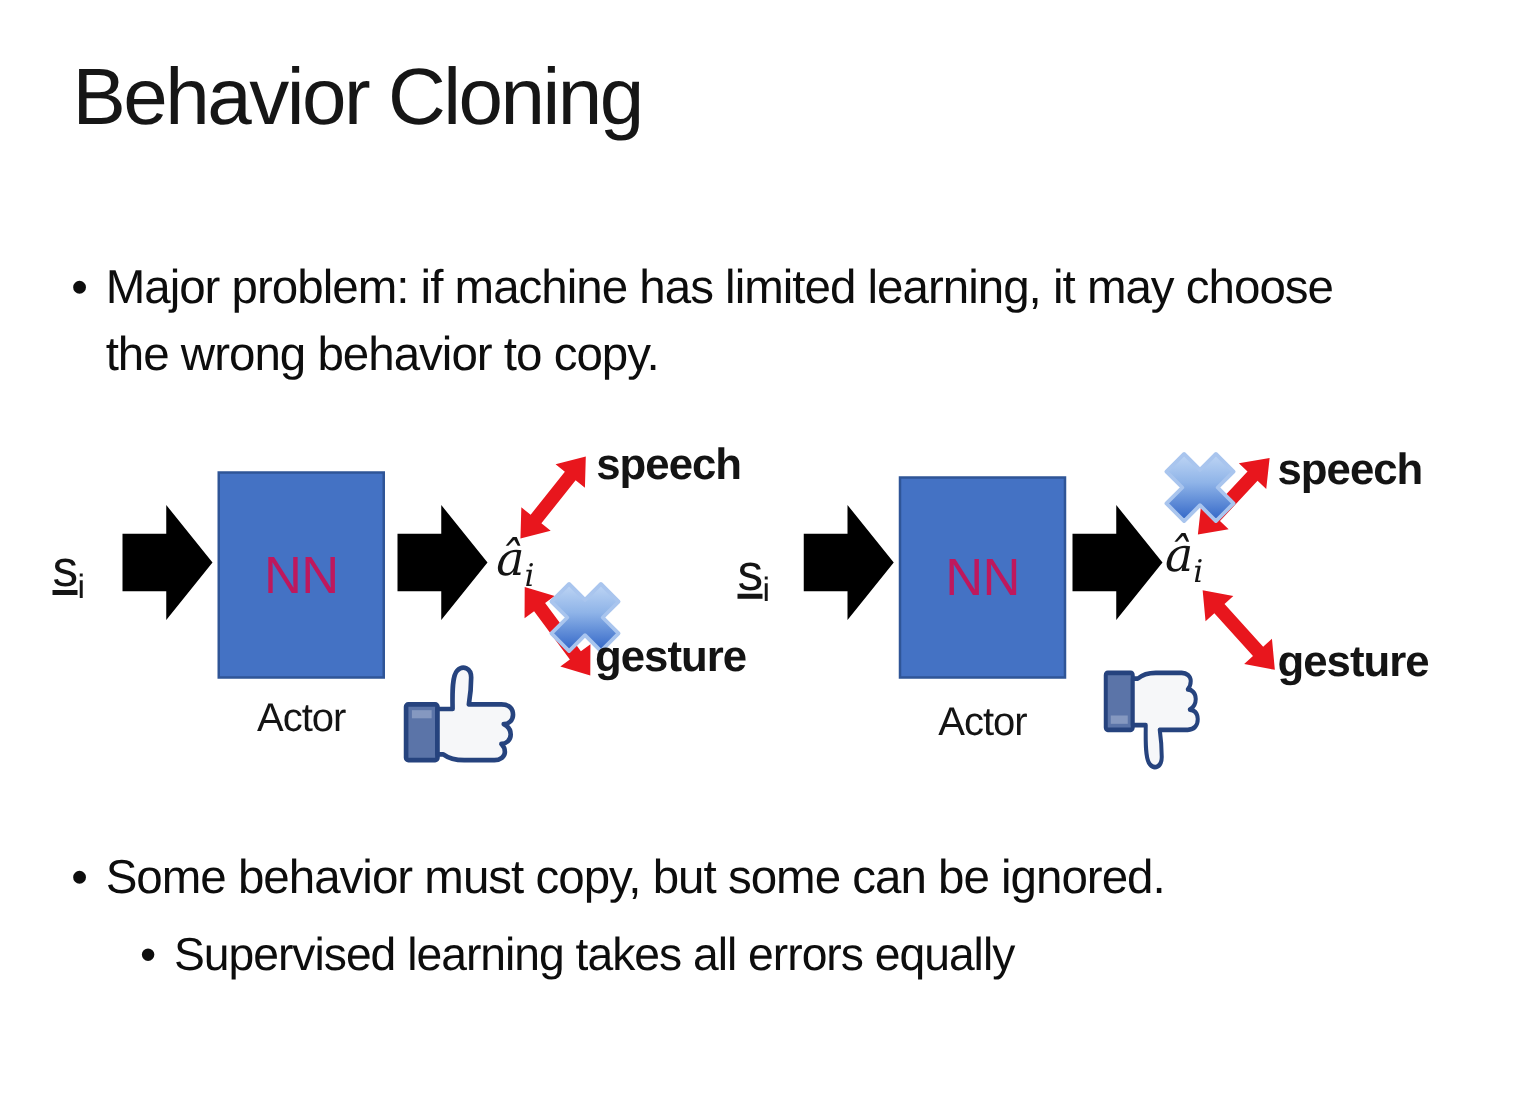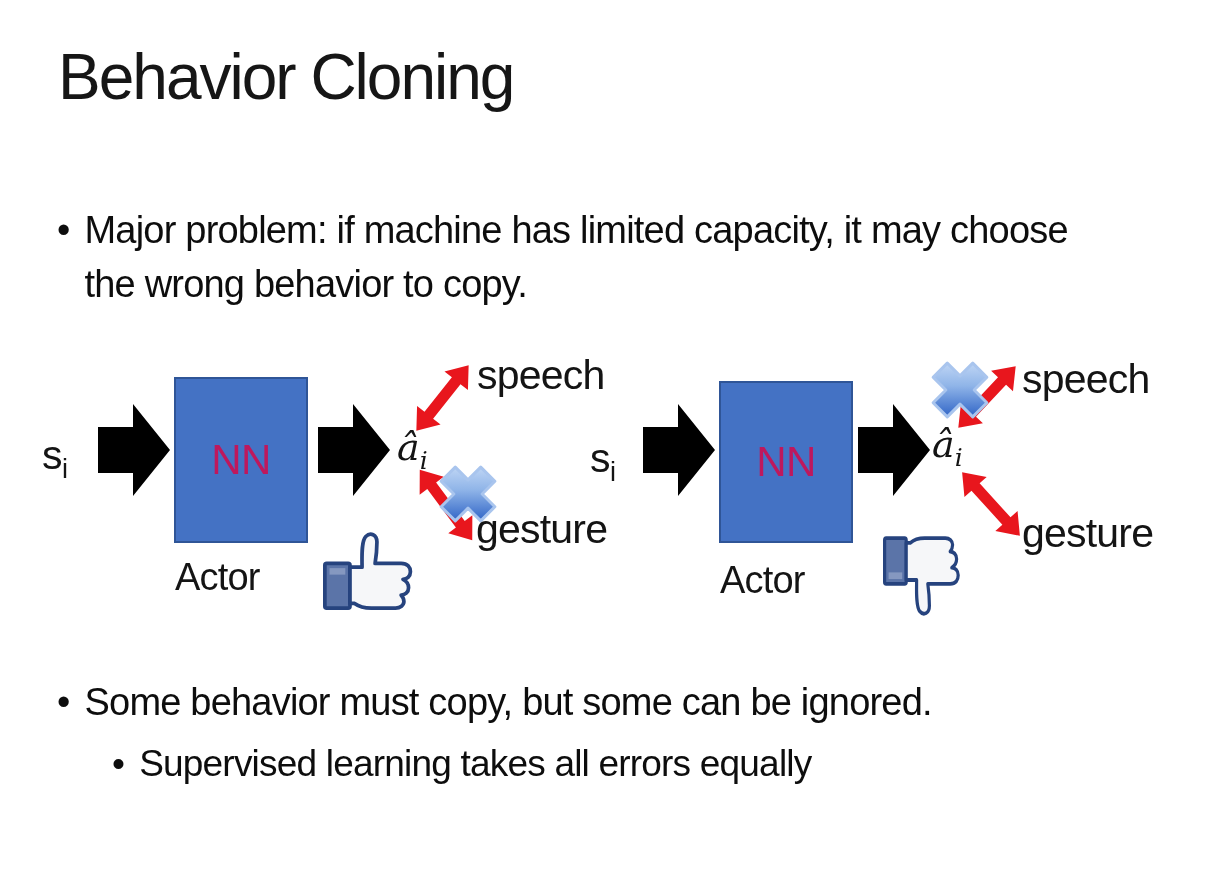--- a/index.html
+++ b/index.html
@@ -12,45 +12,45 @@
     font-size:64px;font-weight:400;letter-spacing:-2px;color:#161616;
   }
   .bullet{position:absolute;display:flex;font-size:38px;letter-spacing:-0.8px;line-height:1.42;color:#0d0d0d;}
   .bullet .dot{flex:0 0 auto;margin-right:15px;}
   .b1{left:57px;top:204px;width:1040px;}
   .b2{left:57px;top:676px;width:1100px;}
   .b3{left:112px;top:738px;width:1000px;font-size:37px;}
   .diagram{position:absolute;left:0;top:340px;width:1210px;height:300px;}
   .diagram svg{position:absolute;left:0;top:0;z-index:1;}
   .dlabel{position:absolute;z-index:2;white-space:nowrap;}
-  .state{font-size:41px;letter-spacing:-0.5px;}
+  .state{font-size:41px;letter-spacing:-0.5px;text-decoration:underline;}
   .state sub{font-size:27px;}
   .mathv{font-family:"DejaVu Serif",serif;font-style:italic;font-size:38px;text-align:center;}
   .mathv sub{font-size:25px;font-style:italic;}
   .nn-text{
     position:absolute;z-index:2;display:flex;align-items:center;justify-content:center;
     color:#be185d;font-size:42px;letter-spacing:-0.5px;
   }
   .nn-left{left:175px;top:38px;width:132px;height:164px;}
   .nn-right{left:720px;top:42px;width:132px;height:160px;}
-  .actor{position:absolute;z-index:2;width:132px;text-align:left;font-size:38px;letter-spacing:-0.8px;}
+  .actor{position:absolute;z-index:2;width:132px;text-align:center;font-size:32px;letter-spacing:-0.8px;}
   .actor-left{left:175px;top:216px;}
   .actor-right{left:720px;top:219px;}
-  .branch{font-size:41px;letter-spacing:-0.8px;}
+  .branch{font-size:35px;letter-spacing:-0.8px;font-weight:bold;}
 </style>
 </head>
 <body>
 
 <div class="slide">
 
   <h1 class="title">Behavior Cloning</h1>
 
   <div class="bullet b1">
     <span class="dot">•</span>
-    <span class="btext">Major problem: if machine has limited capacity, it may choose the wrong behavior to copy.</span>
+    <span class="btext">Major problem: if machine has limited learning, it may choose the wrong behavior to copy.</span>
   </div>
 
   <div class="diagram">
     <svg width="1210" height="300" viewBox="0 0 1210 300">
       <defs>
         <linearGradient id="xgrad" x1="0" y1="0" x2="1" y2="1">
           <stop offset="0" stop-color="#d9e8fb"></stop>
           <stop offset="0.45" stop-color="#8fb4e8"></stop>
           <stop offset="0.8" stop-color="#3a6dca"></stop>
           <stop offset="1" stop-color="#2f5cb0"></stop>

